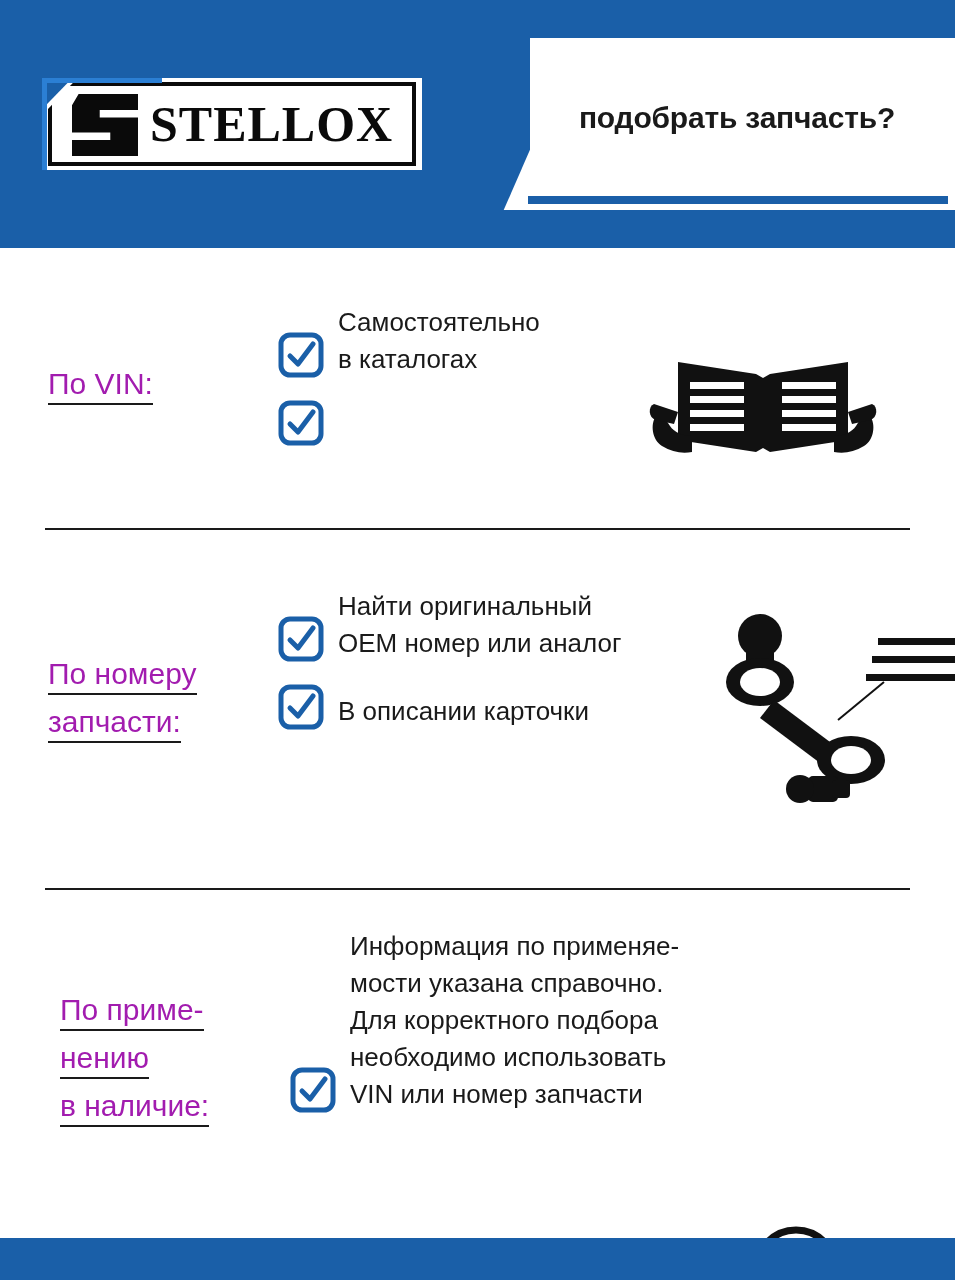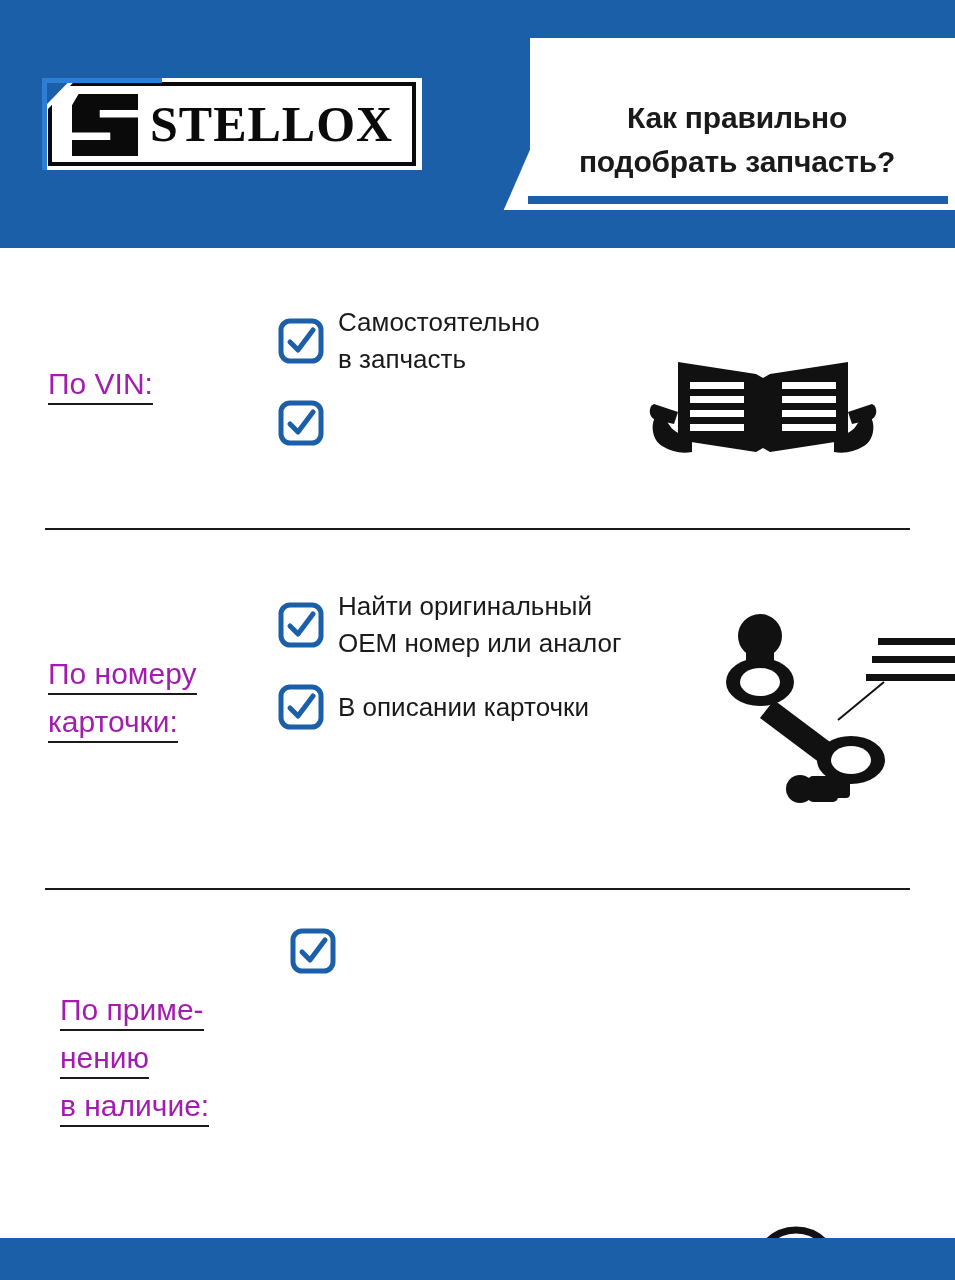--- a/index.html
+++ b/index.html
@@ -162,21 +162,21 @@
     border-bottom: 2px solid #1a1a1a;
     display: inline-block;
     line-height: 38px;
   }
 
   .bullets {
     flex: 1 1 auto;
   }
   .bullet {
     display: flex;
-    align-items: center;
+    align-items: flex-end;
     margin-bottom: 22px;
   }
   .check {
     flex: 0 0 auto;
     width: 46px;
     height: 46px;
     margin-right: 14px;
     position: relative;
   }
   .bullet-text {
@@ -230,21 +230,20 @@
 
   <div class="logo-wrap">
     <div class="logo-shadow"></div>
     <div class="logo-outer"></div>
     <div class="logo-blue-accent"></div>
     <div class="logo-s"></div>
     <div class="logo-text">STELLOX</div>
   </div>
 
   <div class="header-title">
-    <div>Как правильно</div>
     <div>подобрать запчасть?</div>
   </div>
   <div class="header-title-underline"></div>
 </div>
 
 <div class="content">
 
   <div class="section" id="sec-vin">
     <div class="sec-label">
       <span class="u">По VIN:</span>
@@ -252,21 +251,21 @@
     <div class="bullets">
       <div class="bullet">
         <span class="check">
           <svg width="46" height="46" viewBox="0 0 46 46">
             <rect x="3" y="3" width="40" height="40" rx="9" ry="9" fill="none" stroke="#1a5fa8" stroke-width="5"></rect>
             <path d="M12 24 L20 32 L35 12" fill="none" stroke="#1a5fa8" stroke-width="5" stroke-linecap="round" stroke-linejoin="round"></path>
           </svg>
         </span>
         <span class="bullet-text">
           <span>Самостоятельно</span><br>
-          <span>в запчасть</span>
+          <span>в каталогах</span>
         </span>
       </div>
       <div class="bullet">
         <span class="check">
           <svg width="46" height="46" viewBox="0 0 46 46">
             <rect x="3" y="3" width="40" height="40" rx="9" ry="9" fill="none" stroke="#1a5fa8" stroke-width="5"></rect>
             <path d="M12 24 L20 32 L35 12" fill="none" stroke="#1a5fa8" stroke-width="5" stroke-linecap="round" stroke-linejoin="round"></path>
           </svg>
         </span>
       </div>
@@ -300,21 +299,21 @@
         </g>
       </svg>
     </div>
   </div>
 
   <div class="divider" id="div-1"></div>
 
   <div class="section" id="sec-part">
     <div class="sec-label">
       <span class="u">По номеру</span><br>
-      <span class="u">карточки:</span>
+      <span class="u">запчасти:</span>
     </div>
     <div class="bullets">
       <div class="bullet">
         <span class="check">
           <svg width="46" height="46" viewBox="0 0 46 46">
             <rect x="3" y="3" width="40" height="40" rx="9" ry="9" fill="none" stroke="#1a5fa8" stroke-width="5"></rect>
             <path d="M12 24 L20 32 L35 12" fill="none" stroke="#1a5fa8" stroke-width="5" stroke-linecap="round" stroke-linejoin="round"></path>
           </svg>
         </span>
         <span class="bullet-text">
@@ -374,20 +373,27 @@
       <span class="u">нению</span><br>
       <span class="u">в наличие:</span>
     </div>
     <div class="bullets">
       <div class="bullet">
         <span class="check">
           <svg width="46" height="46" viewBox="0 0 46 46">
             <rect x="3" y="3" width="40" height="40" rx="9" ry="9" fill="none" stroke="#1a5fa8" stroke-width="5"></rect>
             <path d="M12 24 L20 32 L35 12" fill="none" stroke="#1a5fa8" stroke-width="5" stroke-linecap="round" stroke-linejoin="round"></path>
           </svg>
+        </span>
+        <span class="bullet-text">
+          <span>Информация по применяе-</span><br>
+          <span>мости указана справочно.</span><br>
+          <span>Для корректного подбора</span><br>
+          <span>необходимо использовать</span><br>
+          <span>VIN или номер запчасти</span>
         </span>
       </div>
     </div>
 
     <div class="icon-info">
       <svg width="215" height="110" viewBox="0 0 215 110">
         <g>
           <circle cx="48" cy="52" r="40" fill="none" stroke="#111111" stroke-width="7"></circle>
           <circle cx="48" cy="30" r="5.5" fill="#111111"></circle>
           <rect x="43" y="40" width="10" height="34" fill="#111111"></rect>

